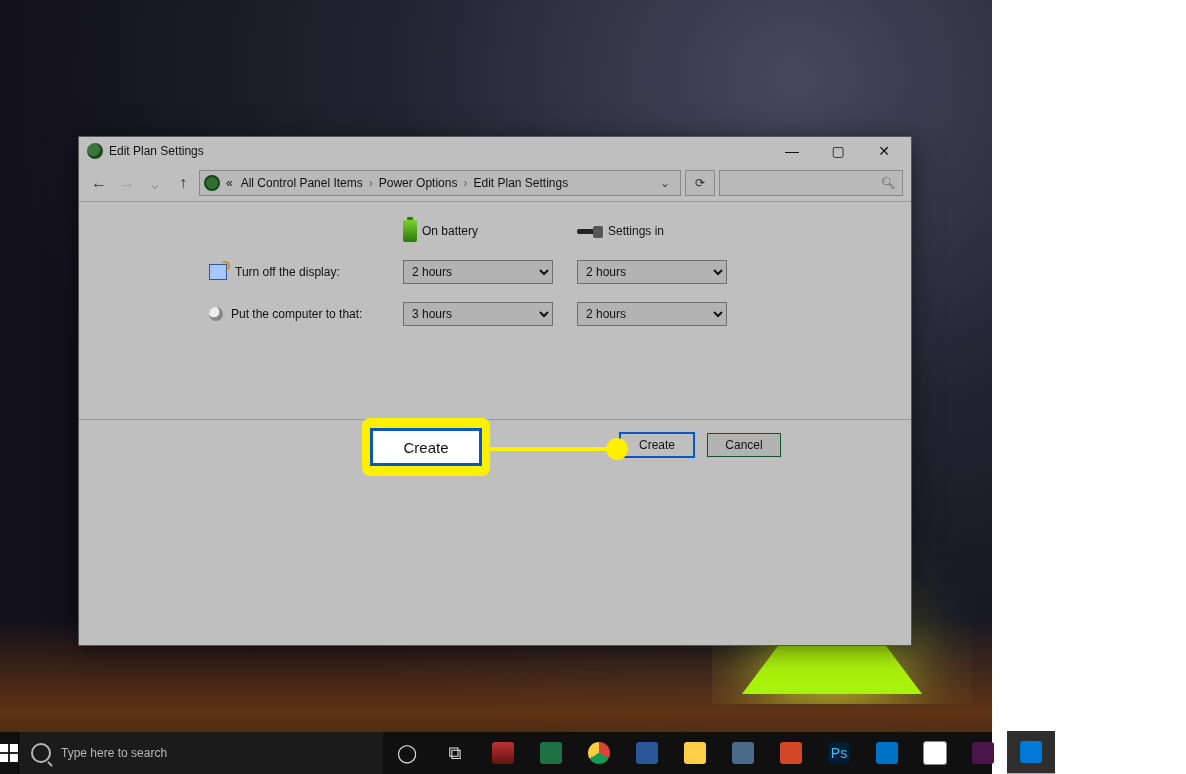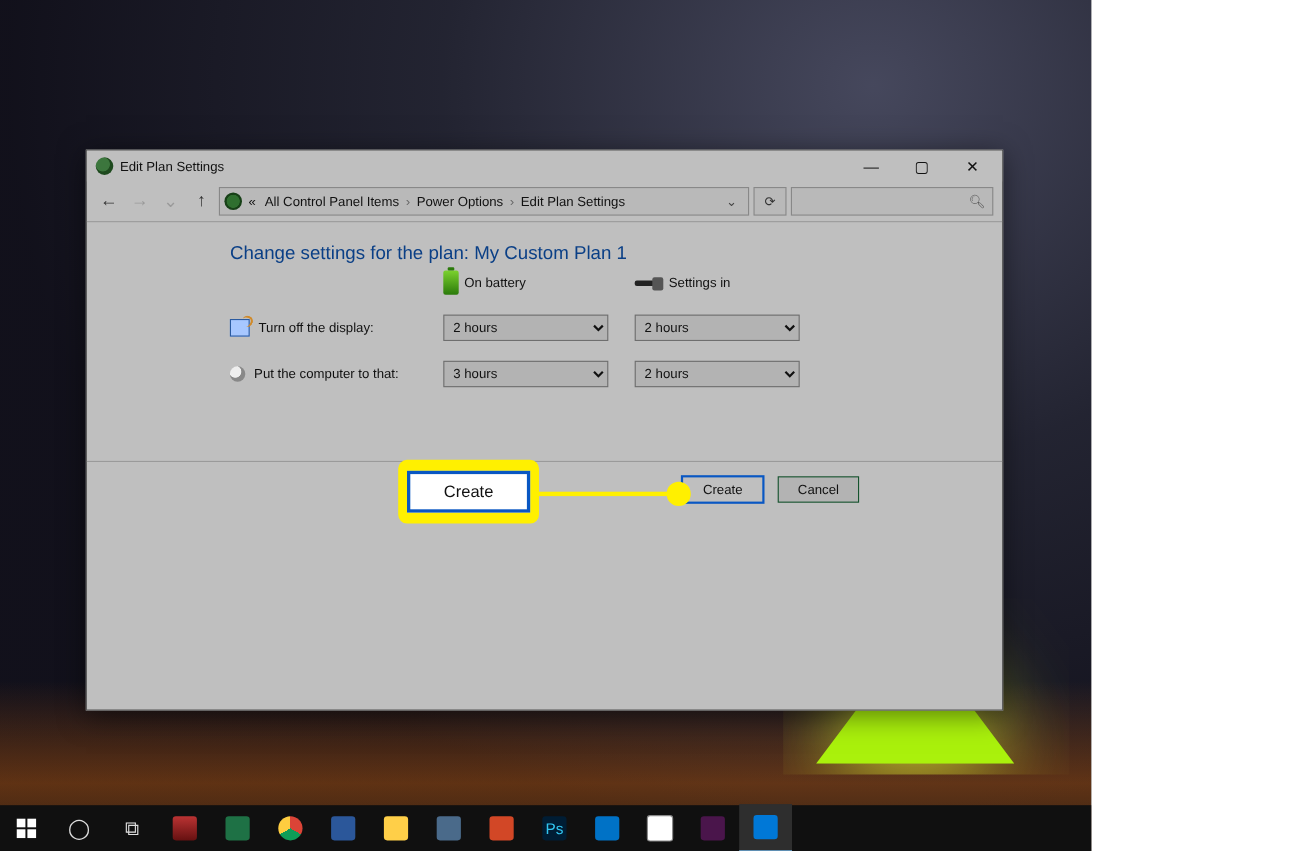--- a/index.html
+++ b/index.html
@@ -101,21 +101,20 @@
         <span class="chev">⌄</span>
       </div>
       <div class="refresh">⟳</div>
       <div class="searchbox">
         <span></span>
         <span class="mag">🔍︎</span>
       </div>
     </div>
 
     <div class="content">
-      <div class="heading">Change settings for the plan: My Custom Plan 1</div>
 
       <div class="cols">
         <div></div>
         <div class="colhdr">
           <span class="batt"></span>
           <span>On battery</span>
         </div>
         <div class="colhdr">
           <span class="plugicon"></span>
           <span>Settings in</span>
@@ -151,20 +150,24 @@
 
   <div class="taskbar">
     <div class="start">
       <svg viewBox="0 0 20 20">
           <rect x="0" y="0" width="9" height="9"></rect>
           <rect x="11" y="0" width="9" height="9"></rect>
           <rect x="0" y="11" width="9" height="9"></rect>
           <rect x="11" y="11" width="9" height="9"></rect>
         </svg>
     </div>
+    <div class="search">
+      <span class="circ"></span>
+      <span>Type here to search</span>
+    </div>
     <div class="tbicons">
       <div class="tbicon">◯</div>
       <div class="tbicon">⧉</div>
       <div class="tbicon">
           <span class="sq" style="background:linear-gradient(#b33,#611)"></span>
         </div>
       <div class="tbicon">
           <span class="sq" style="background:#1e7145"></span>
         </div>
       <div class="tbicon">

